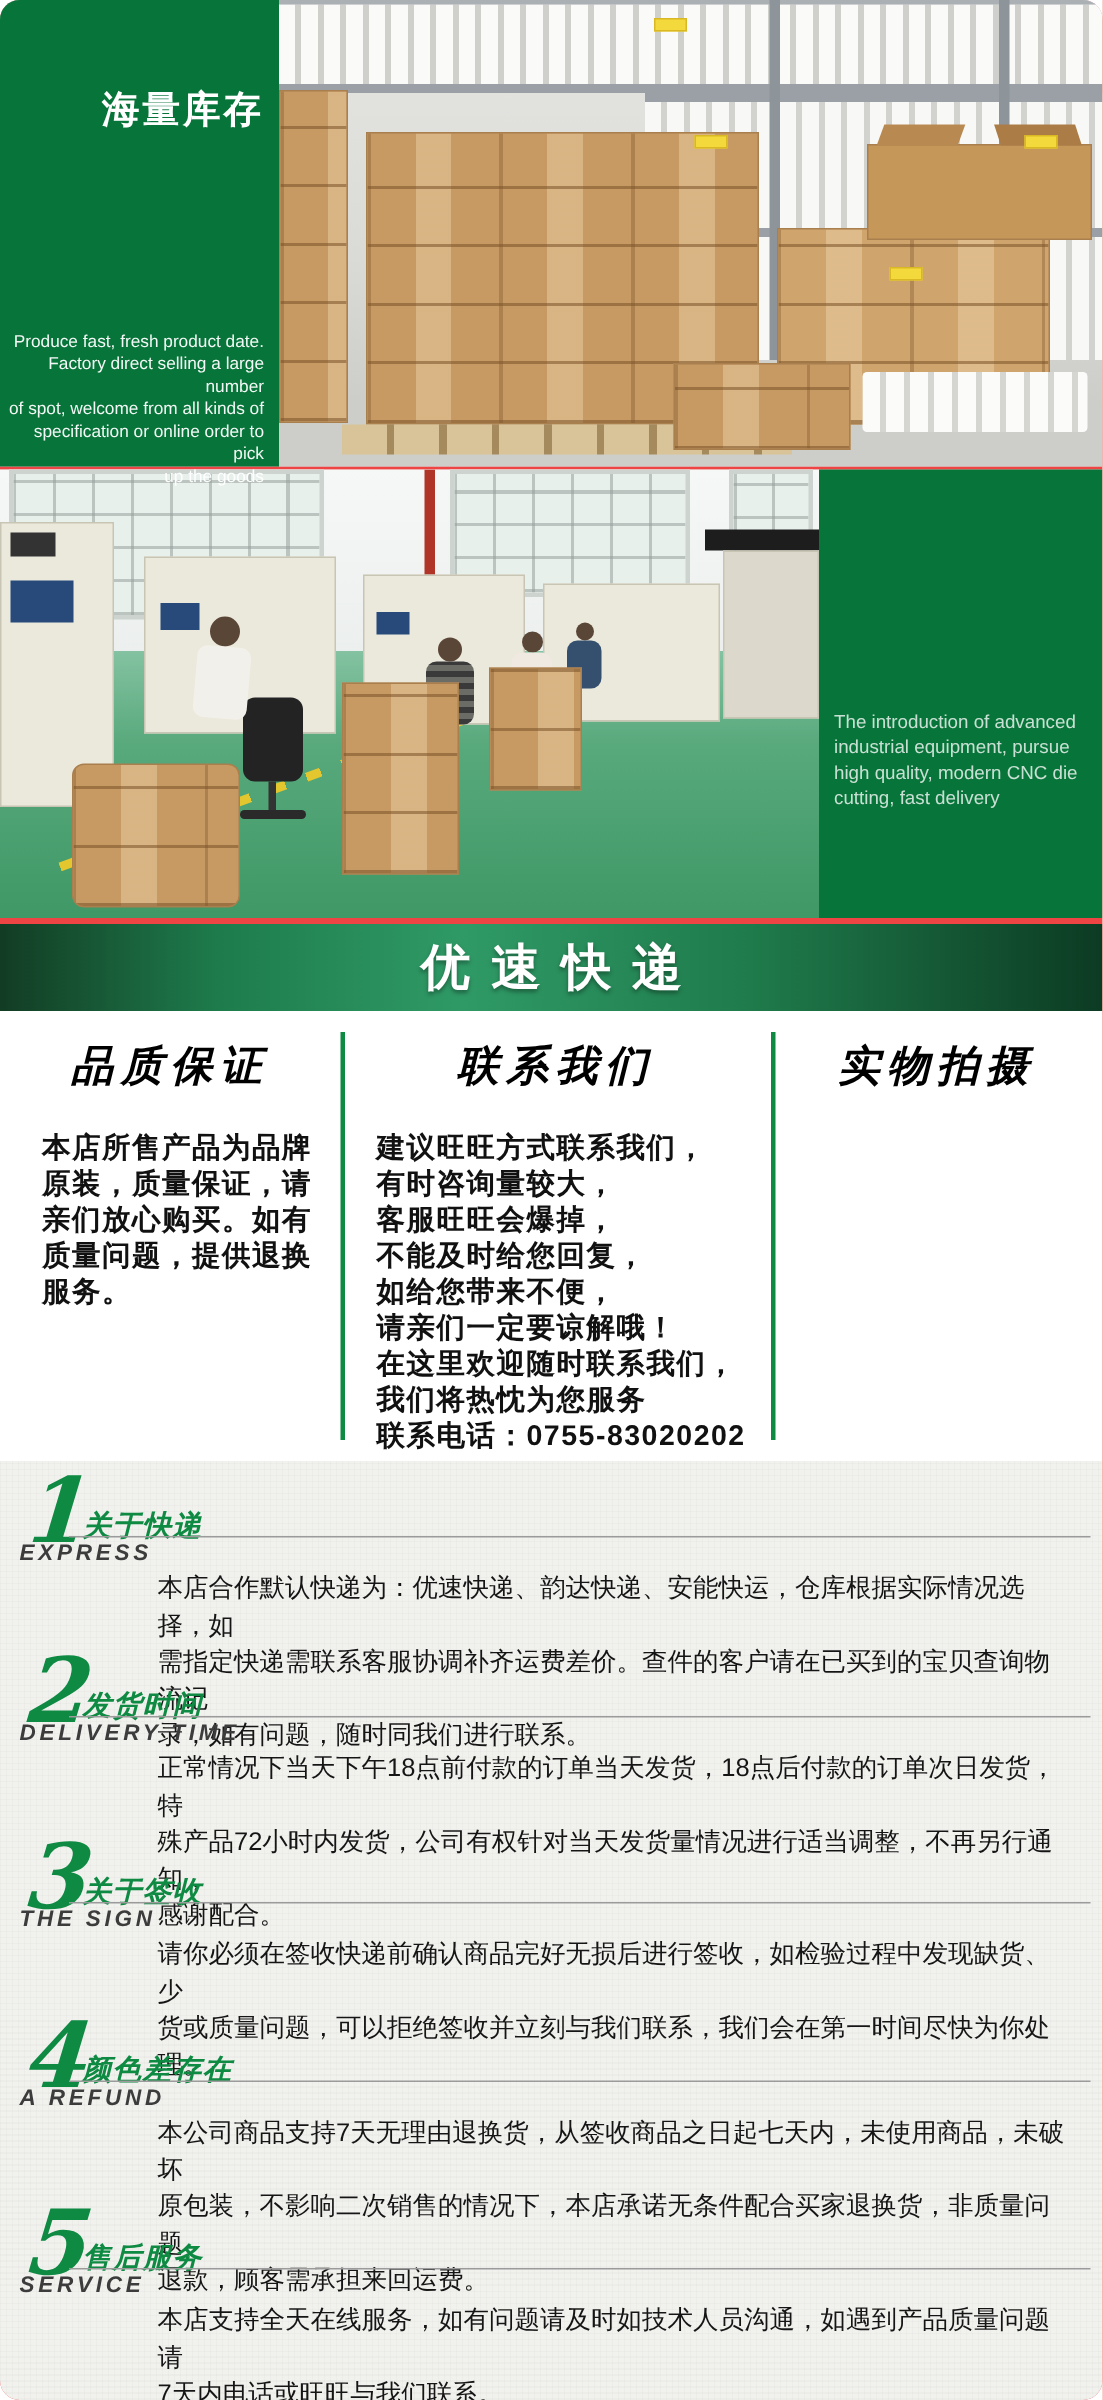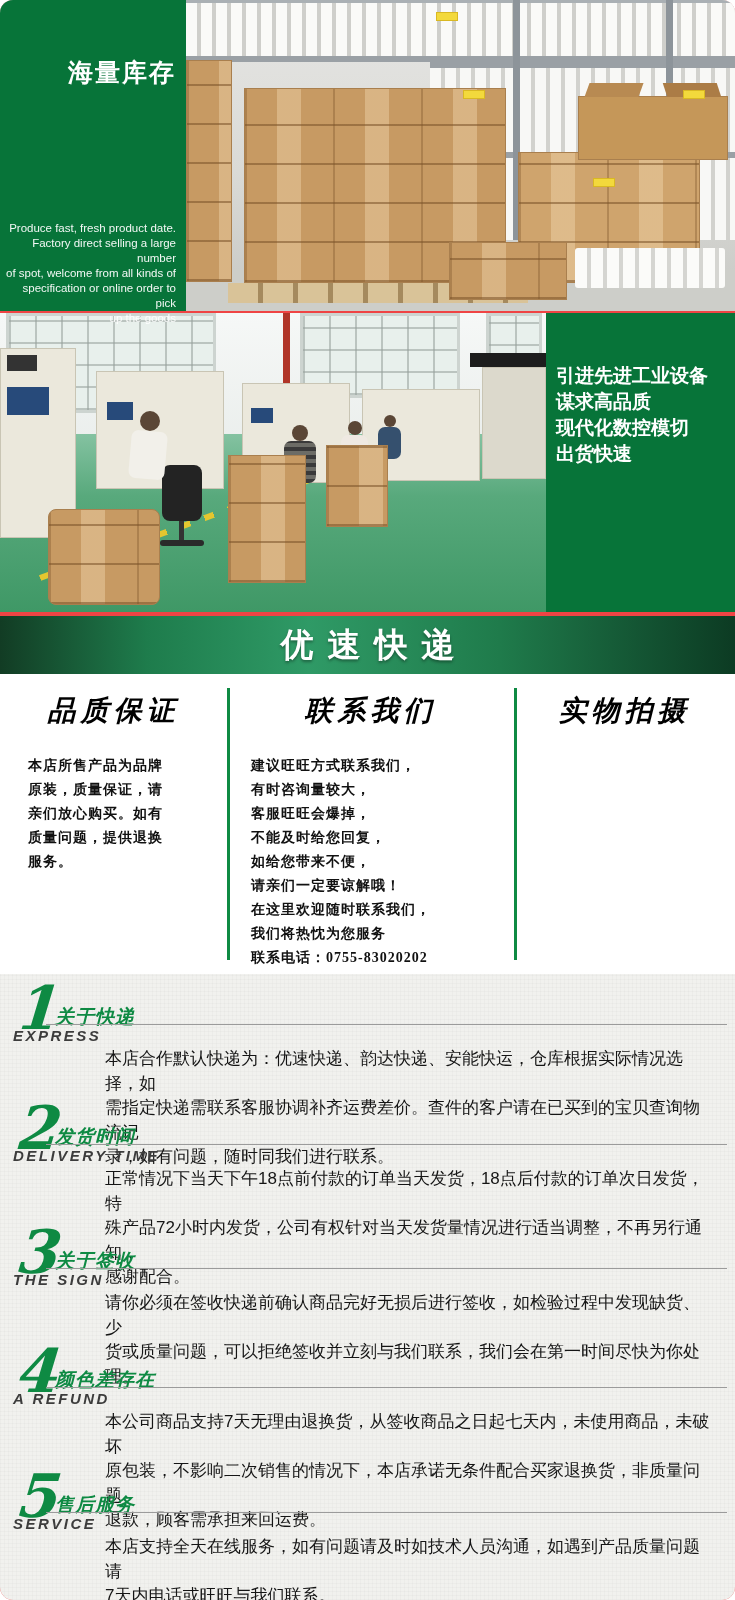--- a/index.html
+++ b/index.html
@@ -76,21 +76,21 @@
   .banner{position:absolute;top:616px;left:0;width:735px;height:58px;
      background:linear-gradient(90deg,#123c24 0%,#1e7c4c 20%,#2f9a66 42%,#1f7b4b 68%,#0c3b23 100%);
      color:#fff;text-align:center;line-height:58px;font-size:33px;font-weight:700;letter-spacing:14px;padding-left:14px;
      text-shadow:0 2px 3px rgba(0,0,0,.35);}
 
   
   .cols{position:absolute;top:674px;left:0;width:735px;height:300px;background:#fff;}
   .col-divider{position:absolute;top:14px;width:3px;height:272px;background:var(--accent-green,#0e8a43);}
   .col{position:absolute;top:0;height:100%;}
   .col h3{margin:18px 0 0 0;text-align:center;font-size:28px;letter-spacing:5px;color:#000;font-weight:700;font-style:italic;}
-  .col .col-body{margin-top:24px;font-size:14px;font-weight:700;line-height:24px;letter-spacing:1px;color:#111;white-space:pre-line;font-family:Liberation Serif, serif;}
+  .col .col-body{margin-top:24px;font-size:19px;font-weight:700;line-height:24px;letter-spacing:1px;color:#111;white-space:pre-line;}
   .col1{left:0;width:227px;}   .col1 .col-body{margin-left:28px;}
   .col2{left:227px;width:287px;} .col2 .col-body{margin-left:24px;}
   .col3{left:514px;width:221px;} .col3 .col-body{margin-left:18px;}
 
   
   .notices{position:absolute;top:974px;left:0;width:735px;height:626px;background-color:#f1f1ee;
      background-image:
        repeating-linear-gradient(0deg,rgba(0,0,0,.018) 0 1px,transparent 1px 4px),
        repeating-linear-gradient(90deg,rgba(0,0,0,.018) 0 1px,transparent 1px 4px);}
   .notice{position:absolute;left:0;width:735px;height:122px;}
@@ -175,24 +175,24 @@
       <div class="fa-head" style="left:348px;top:108px;width:14px;height:14px;"></div>
       <div class="fa-torso" style="left:341px;top:122px;width:27px;height:36px;background:#efe9e2;"></div>
       <div class="fa-head" style="left:384px;top:102px;width:12px;height:12px;"></div>
       <div class="fa-torso" style="left:378px;top:114px;width:23px;height:32px;background:#35506e;"></div>
 
       <div class="fa-box kraft" style="left:228px;top:142px;width:78px;height:128px;"></div>
       <div class="fa-box kraft" style="left:326px;top:132px;width:62px;height:82px;"></div>
       <div class="fa-box kraft" style="left:48px;top:196px;width:112px;height:96px;border-radius:8px;"></div>
     </div>
     <div class="sec2-panel">
-      <div class="p2-lines">引进先进工业设备
-谋求高品质
-现代化数控模切
-出货快速</div>
+      <div class="p2-en">The introduction of advanced
+industrial equipment, pursue
+high quality, modern CNC die
+cutting, fast delivery</div>
     </div>
   </div>
 
   <div class="banner">优速快递</div>
 
   <div class="cols">
     <div class="col-divider" style="left:227px;"></div>
     <div class="col-divider" style="left:514px;"></div>
     <div class="col col1">
       <h3>品质保证</h3>

